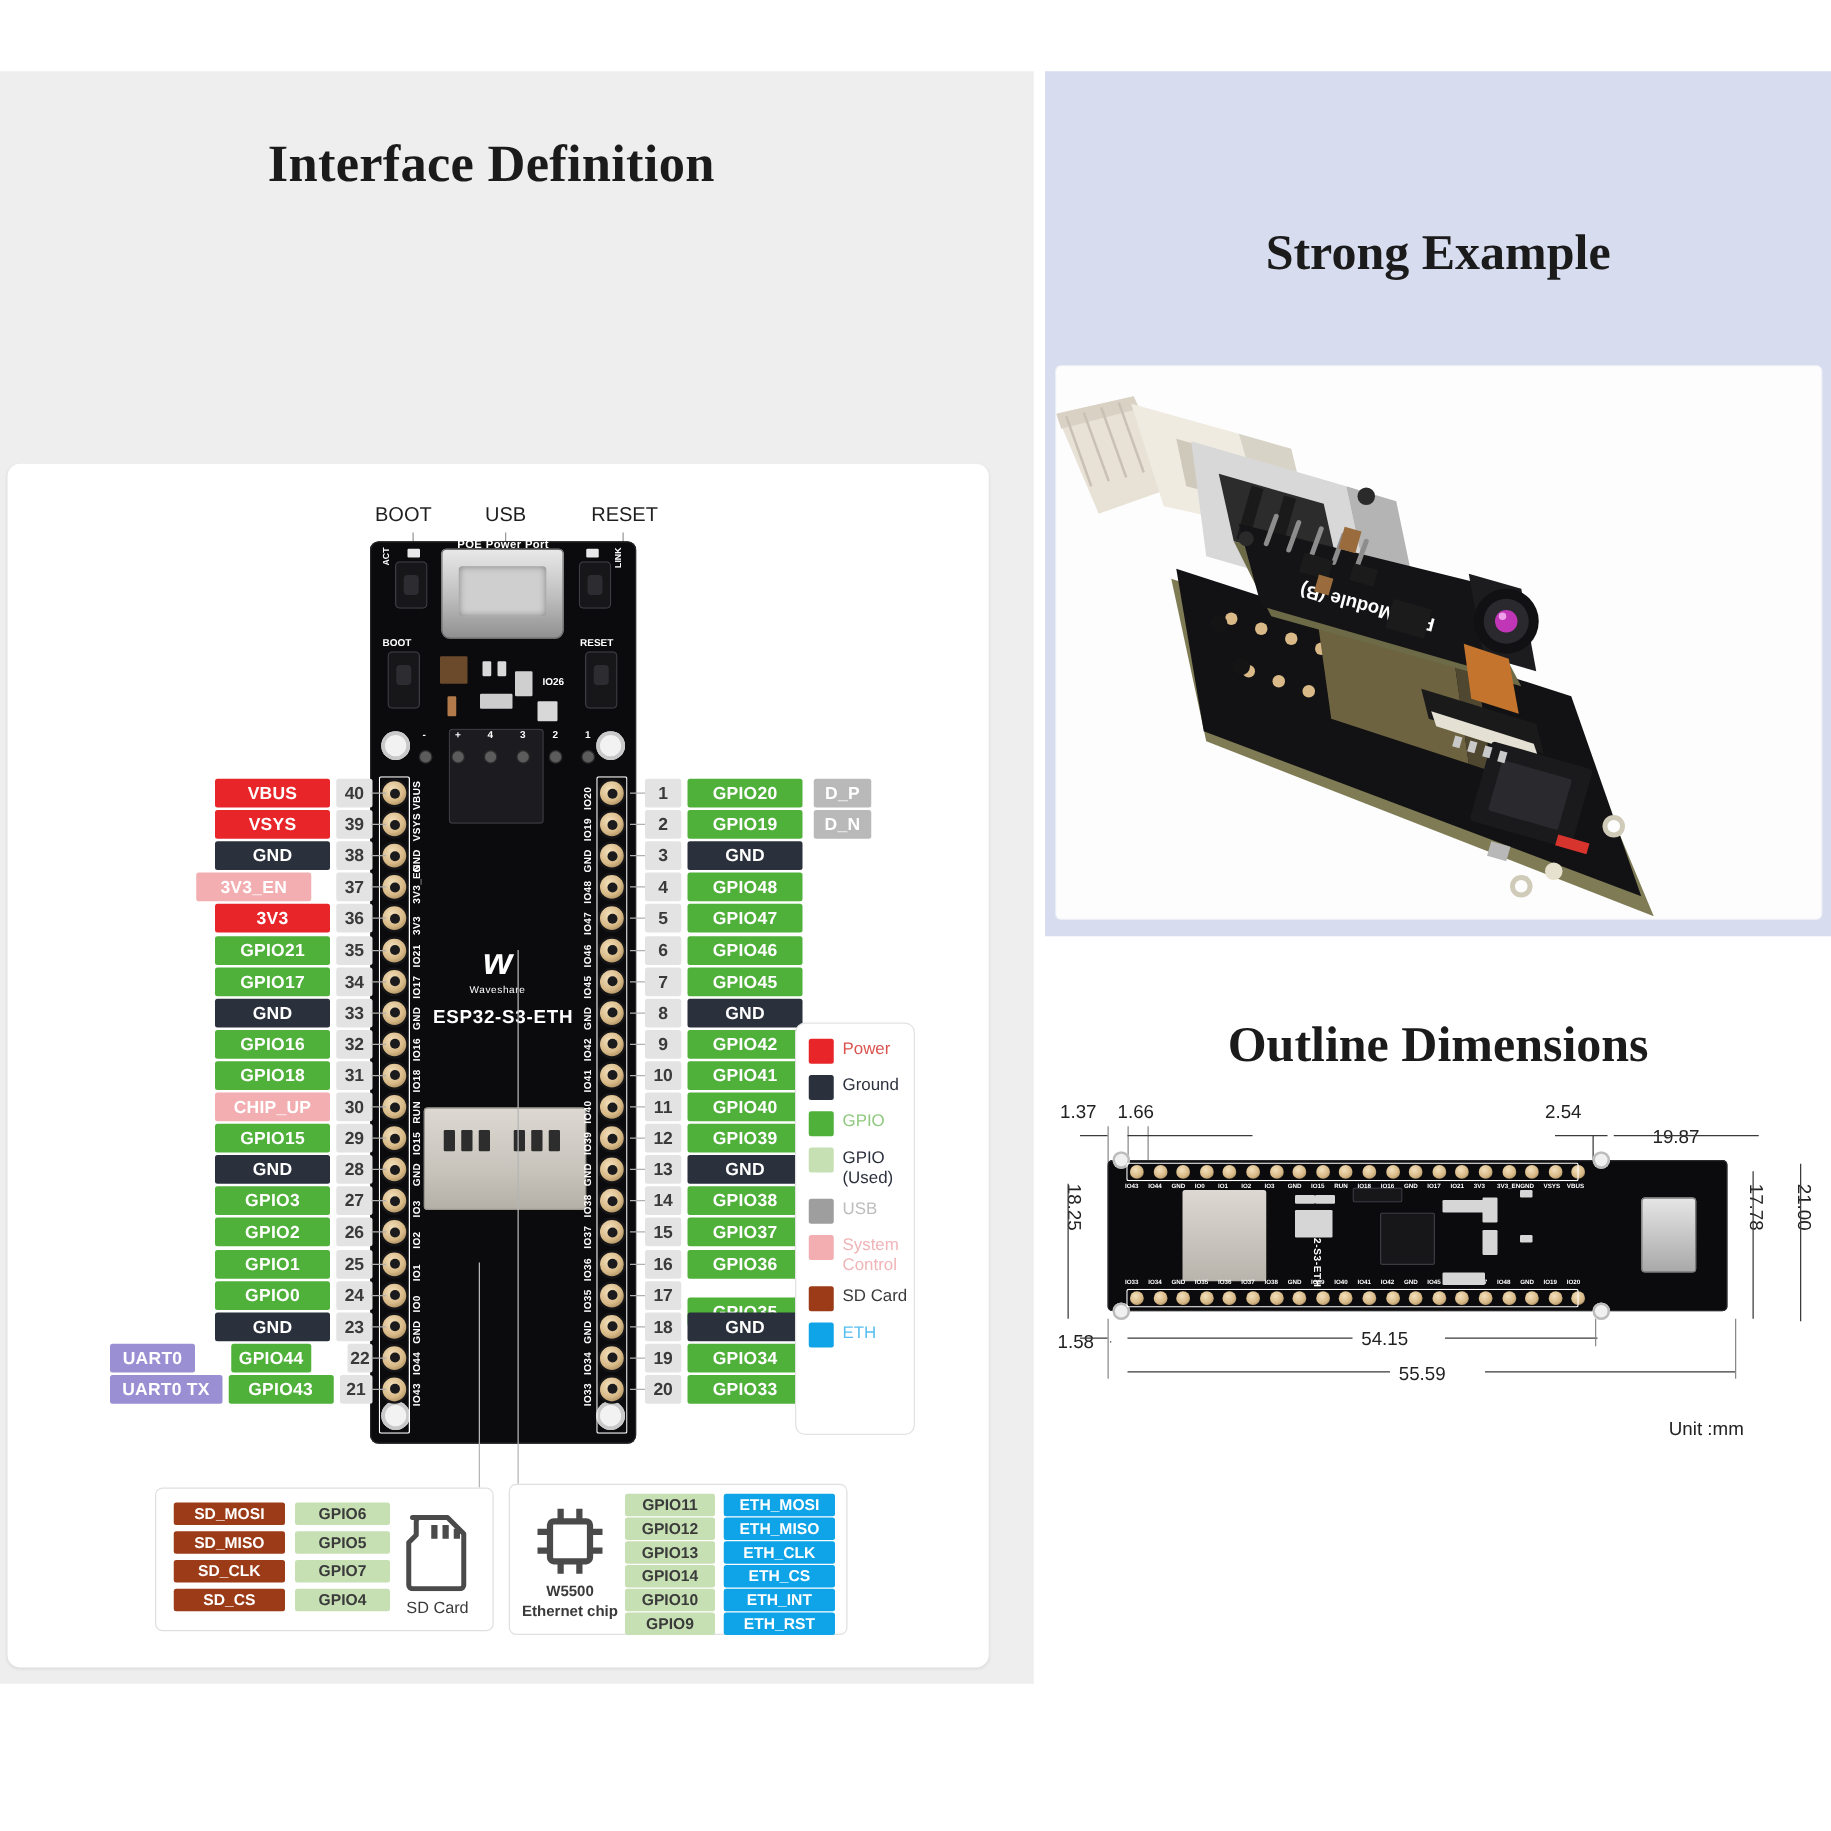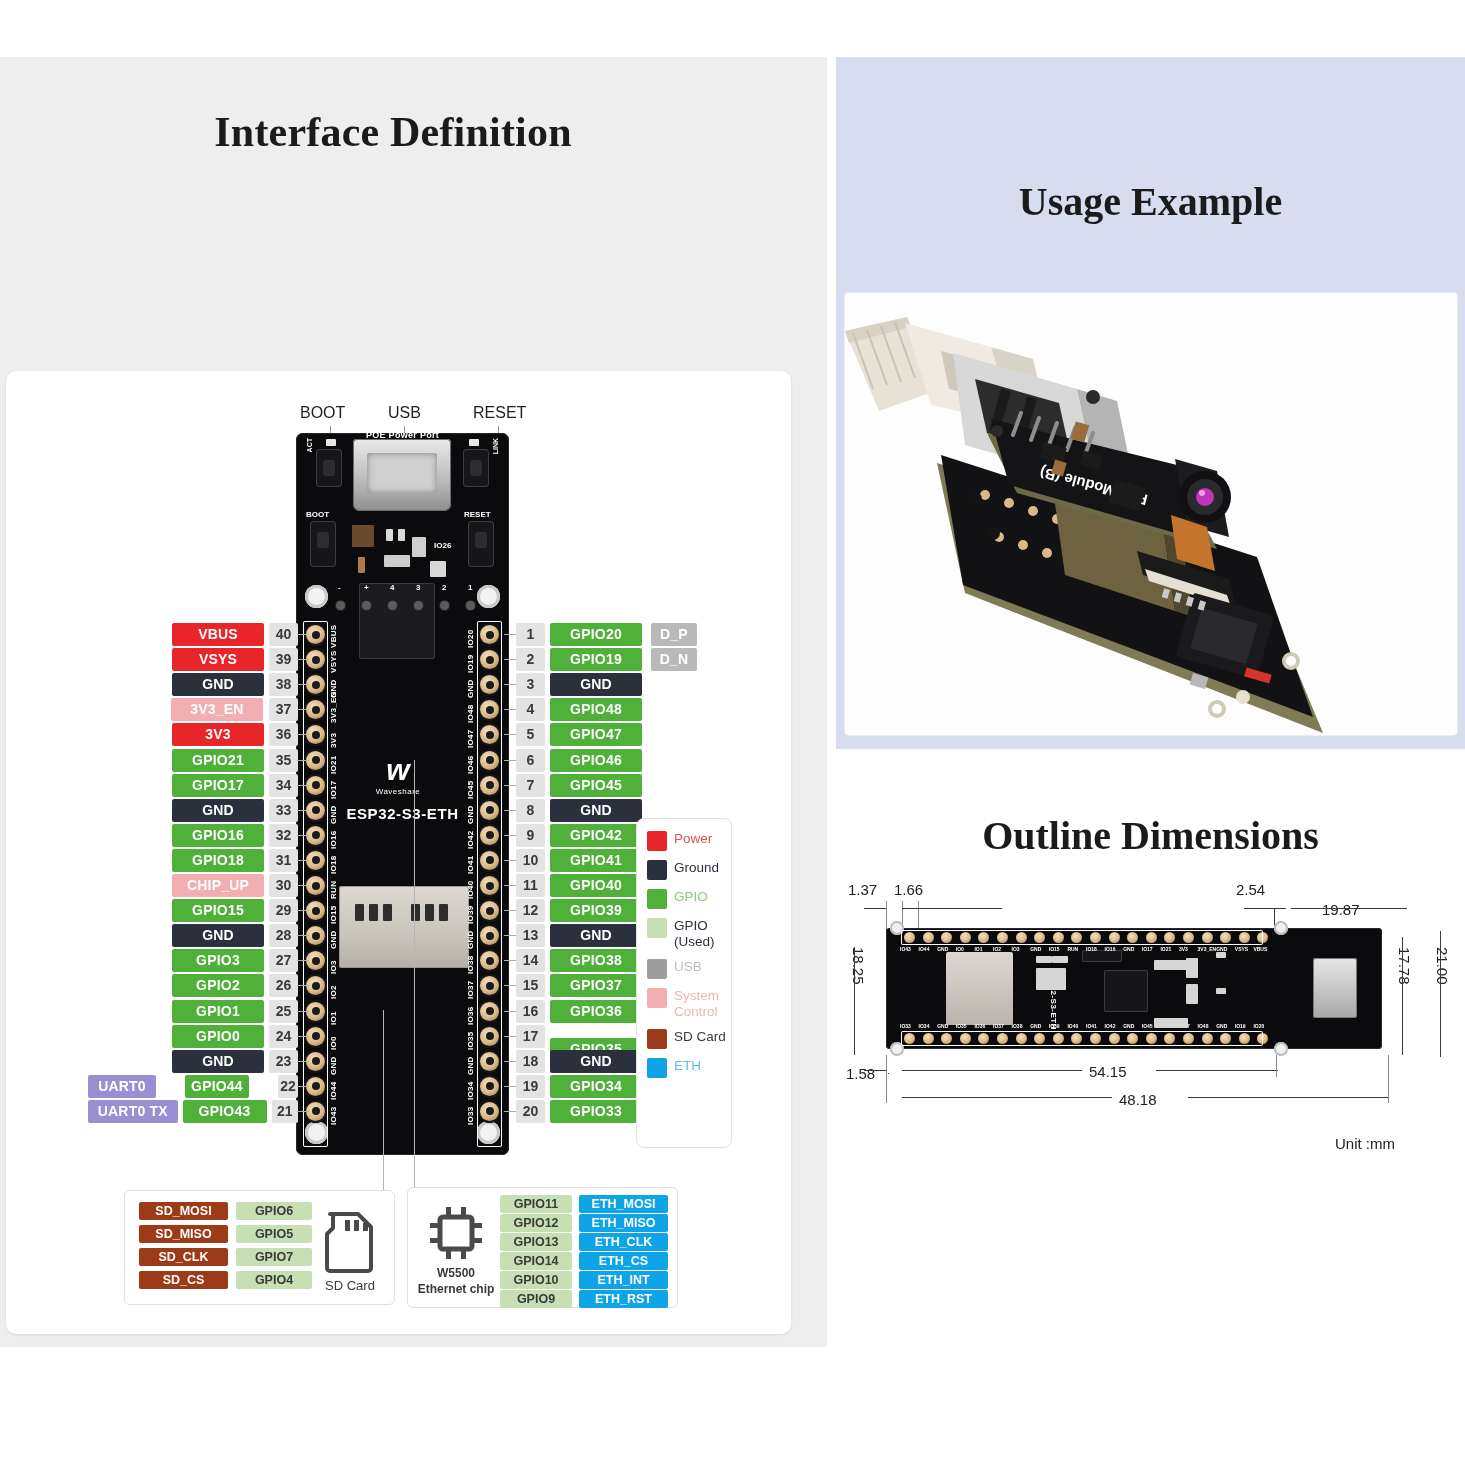--- a/index.html
+++ b/index.html
@@ -462,21 +462,21 @@
         <div class="num" style="margin-left: 5px;">39</div>
       </div>
       <div class="lead" style="position: absolute; left: 297px; top: 659.1px; width: 12px;"></div>
       <div class="pinrow" style="left: 88px; top: 673.2px; width: 210px; justify-content: flex-end;">
         <div class="chip c-gnd" style="width: 92px;">GND</div>
         <div class="num" style="margin-left: 5px;">38</div>
       </div>
       <div class="lead" style="position: absolute; left: 297px; top: 684.2px; width: 12px;"></div>
       <div class="pinrow" style="left: 88px; top: 698.3px; width: 210px; justify-content: flex-end;">
         <div class="chip c-sys" style="width: 92px;">3V3_EN</div>
-        <div class="num" style="margin-left: 6px;">37</div>
+        <div class="num" style="margin-left: 20px;">37</div>
       </div>
       <div class="lead" style="position: absolute; left: 297px; top: 709.3px; width: 12px;"></div>
       <div class="pinrow" style="left: 88px; top: 723.4px; width: 210px; justify-content: flex-end;">
         <div class="chip c-power" style="width: 92px;">3V3</div>
         <div class="num" style="margin-left: 5px;">36</div>
       </div>
       <div class="lead" style="position: absolute; left: 297px; top: 734.4px; width: 12px;"></div>
       <div class="pinrow" style="left: 88px; top: 748.5px; width: 210px; justify-content: flex-end;">
         <div class="chip c-gpio" style="width: 92px;">GPIO21</div>
         <div class="num" style="margin-left: 5px;">35</div>
@@ -766,21 +766,21 @@
             <rect x="4" y="34" width="10" height="5"></rect>
             <rect x="46" y="19" width="10" height="5"></rect>
             <rect x="46" y="34" width="10" height="5"></rect>
           </g>
         </svg></div>
       <div class="tname" style="position: absolute; left: 6px; top: 78px; width: 84px; font-size: 12px; font-weight: bold;">W5500</div>
       <div class="tname" style="position: absolute; left: 0px; top: 94px; width: 96px; font-size: 12px; font-weight: bold;">Ethernet chip</div>
     </div>
 
   <div class="panel-right"></div>
-  <div class="sec-title" id="usage-title">Usage Example</div>
+  <div class="sec-title" id="usage-title">Strong Example</div>
 
   <div id="usage-photo">
     <svg width="612" height="442" viewBox="0 0 612 442">
       <rect width="612" height="442" fill="#fdfdfd"></rect>
 
       <path d="M0,38 L62,24 L96,96 L34,118 Z" fill="#e8e2d6"></path>
       <path d="M0,38 L62,24 L66,34 L4,50 Z" fill="#d9d2c4"></path>
       <g stroke="#c9c2b4" stroke-width="2">
         <line x1="8" y1="40" x2="28" y2="96"></line>
         <line x1="22" y1="37" x2="42" y2="92"></line>
@@ -879,21 +879,21 @@
 
     <div class="dim-txt" style="left:12px;top:6px;">1.37</div>
     <div class="dim-txt" style="left:58px;top:6px;">1.66</div>
     <div class="dim-txt" style="left:400px;top:6px;">2.54</div>
     <div class="dim-txt" style="left:486px;top:26px;">19.87</div>
     <div class="dim-txt vert" style="left:14px;top:72px;">18.25</div>
     <div class="dim-txt vert" style="left:560px;top:72px;">17.78</div>
     <div class="dim-txt vert" style="left:598px;top:72px;">21.00</div>
     <div class="dim-txt" style="left:10px;top:190px;">1.58</div>
     <div class="dim-txt" style="left:253px;top:188px;">54.15</div>
-    <div class="dim-txt" style="left:283px;top:216px;">48.18</div>
+    <div class="dim-txt" style="left:283px;top:216px;">55.59</div>
 
     <div class="dim-ext" style="left:50px;top:26px;width:1px;height:30px;"></div>
     <div class="dim-ext" style="left:66px;top:26px;width:1px;height:30px;"></div>
     <div class="dim-ext" style="left:82px;top:26px;width:1px;height:30px;"></div>
     <div class="dim-line" style="left:28px;top:33px;width:22px;height:1px;"></div>
     <div class="dim-line" style="left:66px;top:33px;width:100px;height:1px;"></div>
     <div class="dim-line" style="left:408px;top:33px;width:42px;height:1px;"></div>
     <div class="dim-line" style="left:438px;top:33px;width:1px;height:22px;"></div>
     <div class="dim-line" style="left:455px;top:33px;width:116px;height:1px;"></div>
     <div class="dim-line" style="left:18px;top:72px;width:1px;height:108px;"></div>

